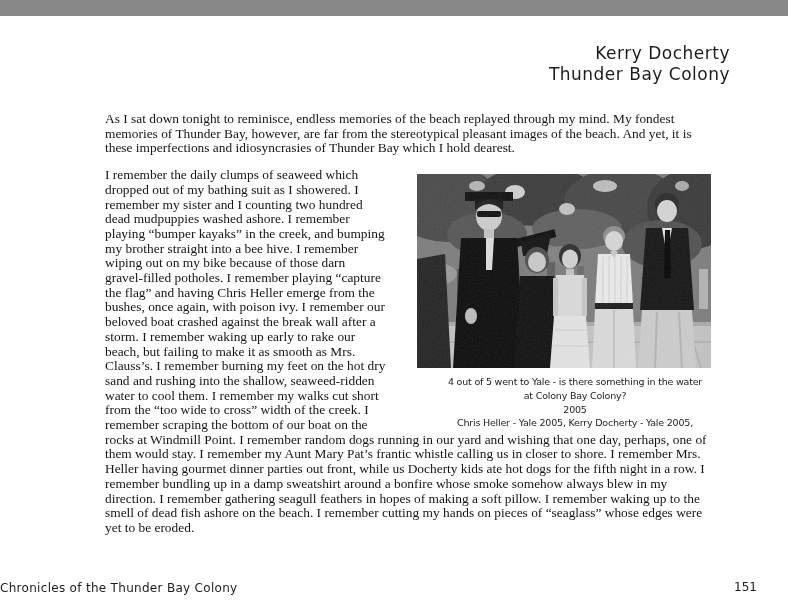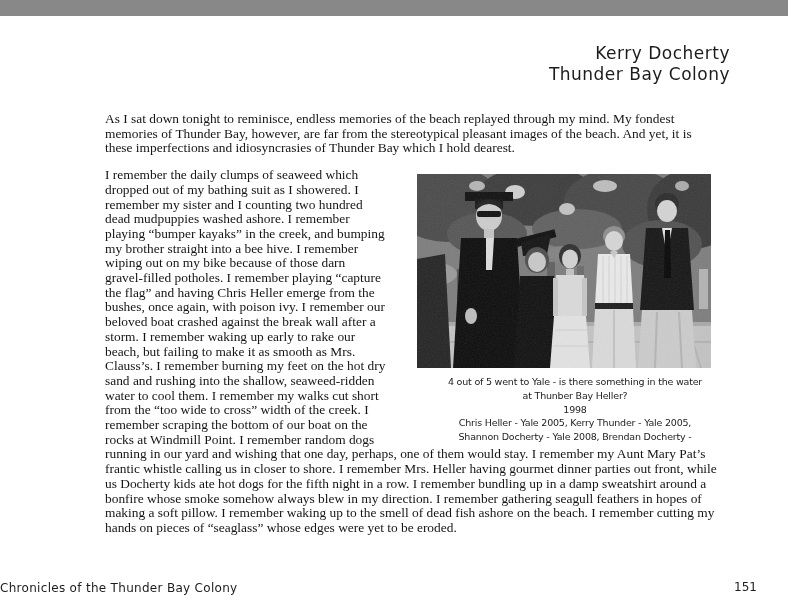--- a/index.html
+++ b/index.html
@@ -182,24 +182,23 @@
             <polygon points="248,56 253,56 254,104 247,104" fill="#060606"></polygon>
             <polygon points="225,136 275,136 279,194 221,194" fill="#cccccc"></polygon>
             <line x1="240" y1="138" x2="238" y2="194" stroke="#b4b4b4" stroke-width="2"></line>
             <line x1="262" y1="138" x2="265" y2="194" stroke="#b4b4b4" stroke-width="2"></line>
           </g>
 
           <rect x="0" y="0" width="294" height="194" filter="url(#grain)" opacity="0.13"></rect>
         </svg>
         <div class="caption hand">
           <div class="caption-line">4 out of 5 went to Yale - is there something in the water</div>
-          <div class="caption-line">at Thunber Bay Heller?</div>
-          <div class="caption-line">1998</div>
-          <div class="caption-line">Chris Heller - Yale 2005, Kerry Thunder - Yale 2005,</div>
-          <div class="caption-line">Shannon Docherty - Yale 2008, Brendan Docherty -</div>
+          <div class="caption-line">at Colony Bay Colony?</div>
+          <div class="caption-line">2005</div>
+          <div class="caption-line">Chris Heller - Yale 2005, Kerry Docherty - Yale 2005,</div>
         </div>
       </div>
       <p>I remember the daily clumps of seaweed which dropped out of my bathing suit as I showered. I remember my sister and I counting two hundred dead mudpuppies washed ashore. I remember playing “bumper kayaks” in the creek, and bumping my brother straight into a bee hive. I remember wiping out on my bike because of those darn gravel-filled potholes. I remember playing “capture the flag” and having Chris Heller emerge from the bushes, once again, with poison ivy. I remember our beloved boat crashed against the break wall after a storm. I remember waking up early to rake our beach, but failing to make it as smooth as Mrs. Clauss’s. I remember burning my feet on the hot dry sand and rushing into the shallow, seaweed-ridden water to cool them. I remember my walks cut short from the “too wide to cross” width of the creek. I remember scraping the bottom of our boat on the rocks at Windmill Point. I remember random dogs running in our yard and wishing that one day, perhaps, one of them would stay. I remember my Aunt Mary Pat’s frantic whistle calling us in closer to shore. I remember Mrs. Heller having gourmet dinner parties out front, while us Docherty kids ate hot dogs for the fifth night in a row. I remember bundling up in a damp sweatshirt around a bonfire whose smoke somehow always blew in my direction. I remember gathering seagull feathers in hopes of making a soft pillow. I remember waking up to the smell of dead fish ashore on the beach. I remember cutting my hands on pieces of “seaglass” whose edges were yet to be eroded.</p>
     </div>
 
   </div>
 
   <div class="footer-title hand">Chronicles of the Thunder Bay Colony</div>
   <div class="page-number hand">151</div>
 

